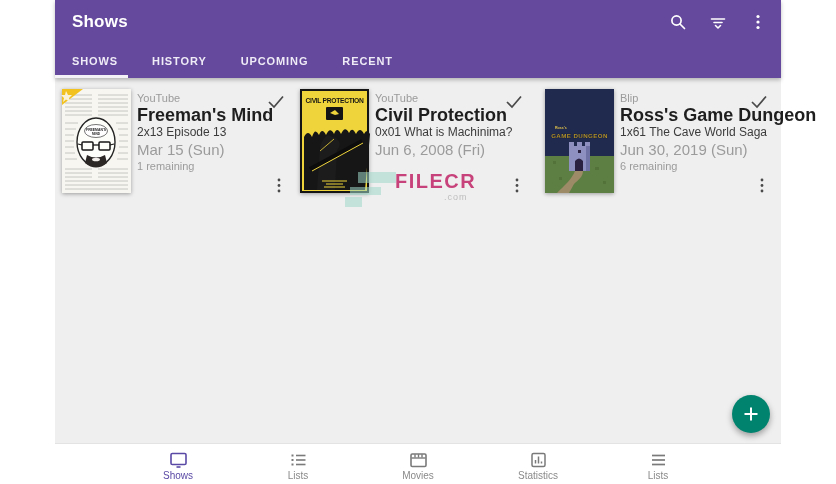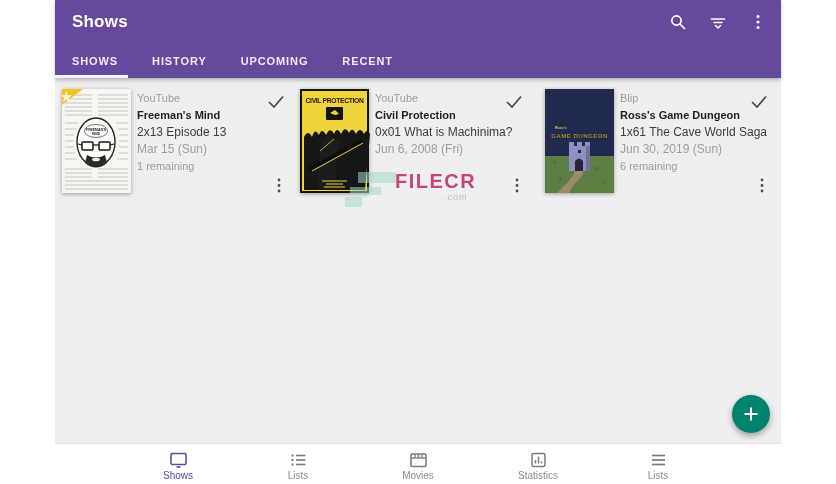--- a/index.html
+++ b/index.html
@@ -21,23 +21,23 @@
   .tab-indicator { position:absolute; left:0; bottom:0; width:73px; height:3px; background:#F4F2F7; }
 
   
   .content { position:absolute; left:55px; top:78px; width:726px; height:366px; background:#EFEFEF; border-bottom:1px solid #E3E3E3; }
 
   .show-item { position:absolute; top:11px; width:238px; height:112px; }
   .poster { position:absolute; left:0; top:0; width:69px; height:104px; box-shadow:0 1px 4px rgba(0,0,0,.35); background:#fff; }
   .poster svg { display:block; }
   .meta { position:absolute; left:75px; top:0; width:130px; }
   .meta .network   { font-size:11px;   color:#9B9B9B; line-height:17px; margin-top:1px; white-space:nowrap; }
-  .meta .title     { font-size:11px; color:#1E1E1E; font-weight:bold; line-height:17px; white-space:nowrap; }
+  .meta .title     { font-size:18px; color:#1E1E1E; font-weight:bold; line-height:17px; white-space:nowrap; }
   .meta .episode   { font-size:12px; color:#3C3C3C; line-height:17px; white-space:nowrap; }
-  .meta .date      { font-size:12px; color:#9B9B9B; line-height:17px; white-space:nowrap; }
+  .meta .date      { font-size:15px; color:#9B9B9B; line-height:17px; white-space:nowrap; }
   .meta .remaining { font-size:11px; color:#9B9B9B; line-height:17px; white-space:nowrap; }
   .check { position:absolute; left:205px; top:5px; width:18px; height:16px; cursor:pointer; }
   .item-overflow { position:absolute; left:211px; top:88px; width:12px; height:16px; cursor:pointer;
                    display:flex; align-items:center; justify-content:center; }
 
   
   .watermark { position:absolute; left:290px; top:90px; width:200px; height:50px; pointer-events:none; }
   .wm-bar { position:absolute; background:#9ED8C9; opacity:.55; }
   .wm-text { position:absolute; left:50px; top:2px; font-size:20px; font-weight:bold; letter-spacing:1.5px;
              color:#be185d; opacity:.8; }

